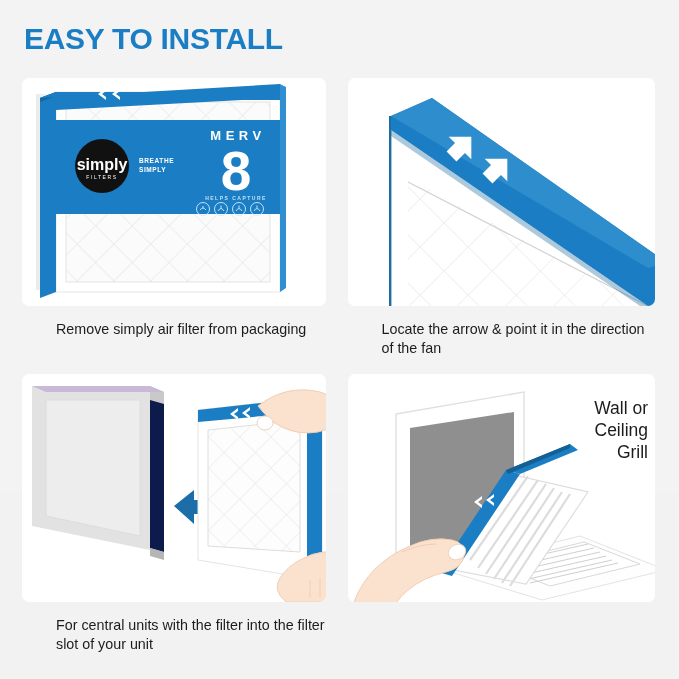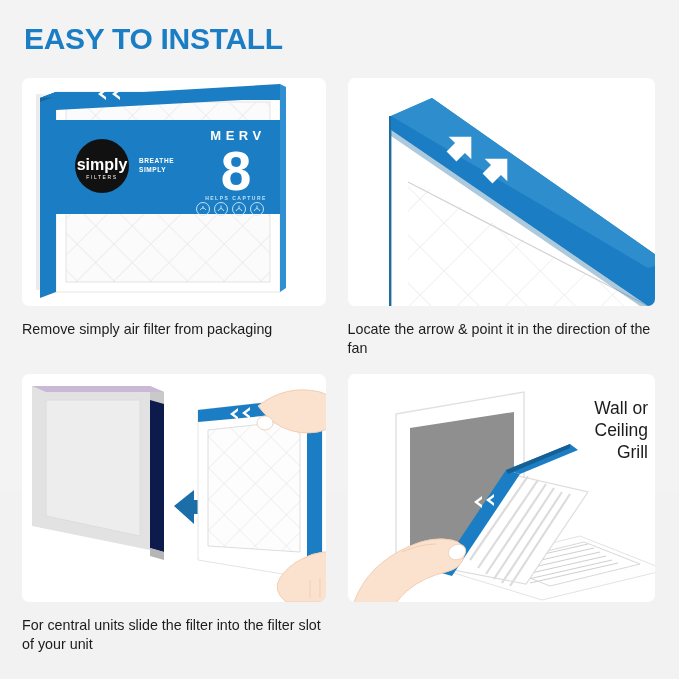--- a/index.html
+++ b/index.html
@@ -37,20 +37,21 @@
     height: 228px;
     overflow: hidden;
   }
   .caption {
     margin-top: 14px;
     font-size: 14.3px;
     line-height: 1.33;
     color: #1c1c1c;
     font-family: "Liberation Sans", sans-serif;
     max-width: 300px;
+    margin-left: 34px;
   }
   .cell.right .caption { max-width: 310px; }
 
   svg { display: block; }
 </style>
 </head>
 <body>
 
 <div class="page">
 
@@ -207,21 +208,21 @@
             <g>
               <path d="M278 186 q24 -14 46 -4 l0 46 l-60 0 q-14 -12 -6 -24 q8 -12 20 -18 z" fill="#fbe2cf" stroke="#f0cdb3" stroke-width="1"></path>
               <g stroke="#efcfb8" stroke-width="1" fill="none">
                 <path d="M288 206 v18"></path>
                   <path d="M298 204 v20"></path>
                   <path d="M308 204 v20"></path>
               </g>
             </g>
           </svg>
         </div>
-        <div class="caption">For central units slide the filter into the filter slot of your unit</div>
+        <div class="caption">For central units with the filter into the filter slot of your unit</div>
       </div>
 
       <div class="cell right">
         <div class="card">
           <svg width="318" height="228" viewBox="0 0 318 228">
 
             <g>
               <polygon points="48,40 176,18 176,180 48,196" fill="#ffffff" stroke="#e0e0e0" stroke-width="1.4"></polygon>
               <polygon points="62,54 166,38 166,166 62,180" fill="#8f8f8f"></polygon>
             </g>

